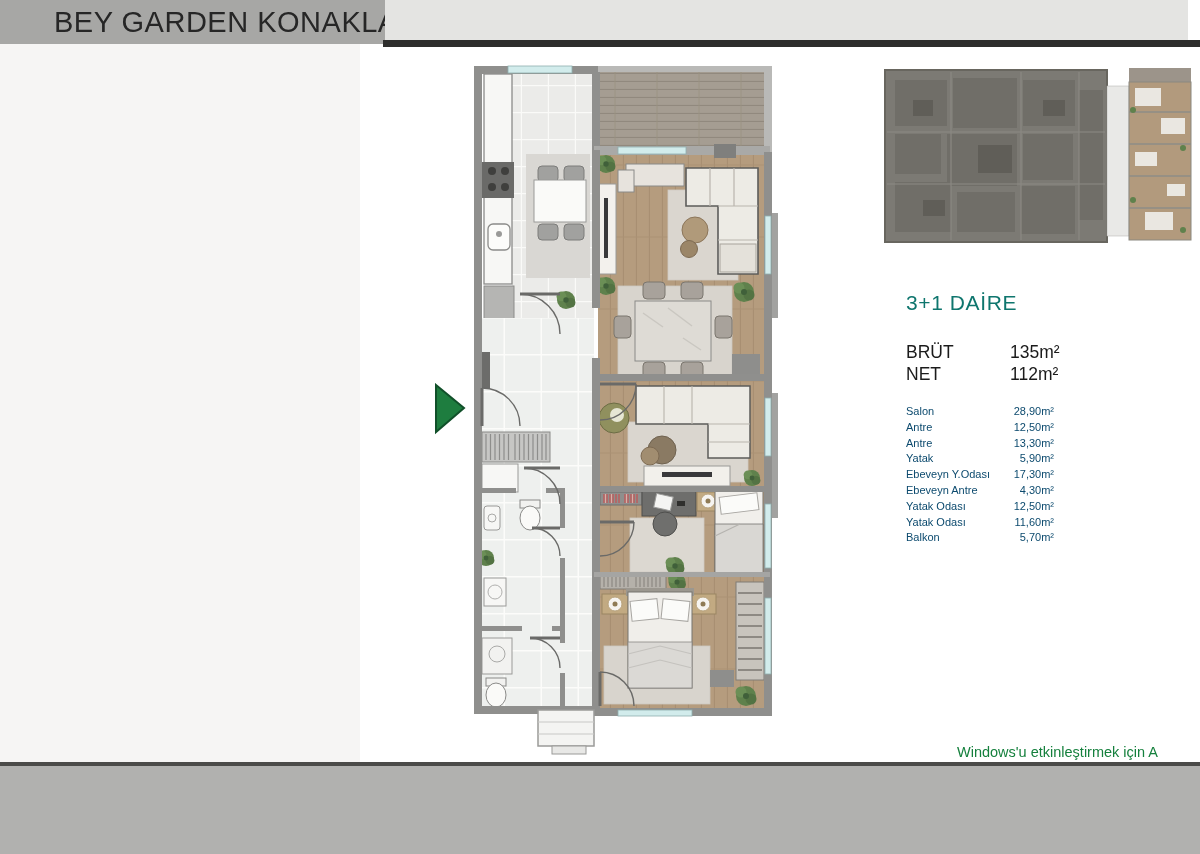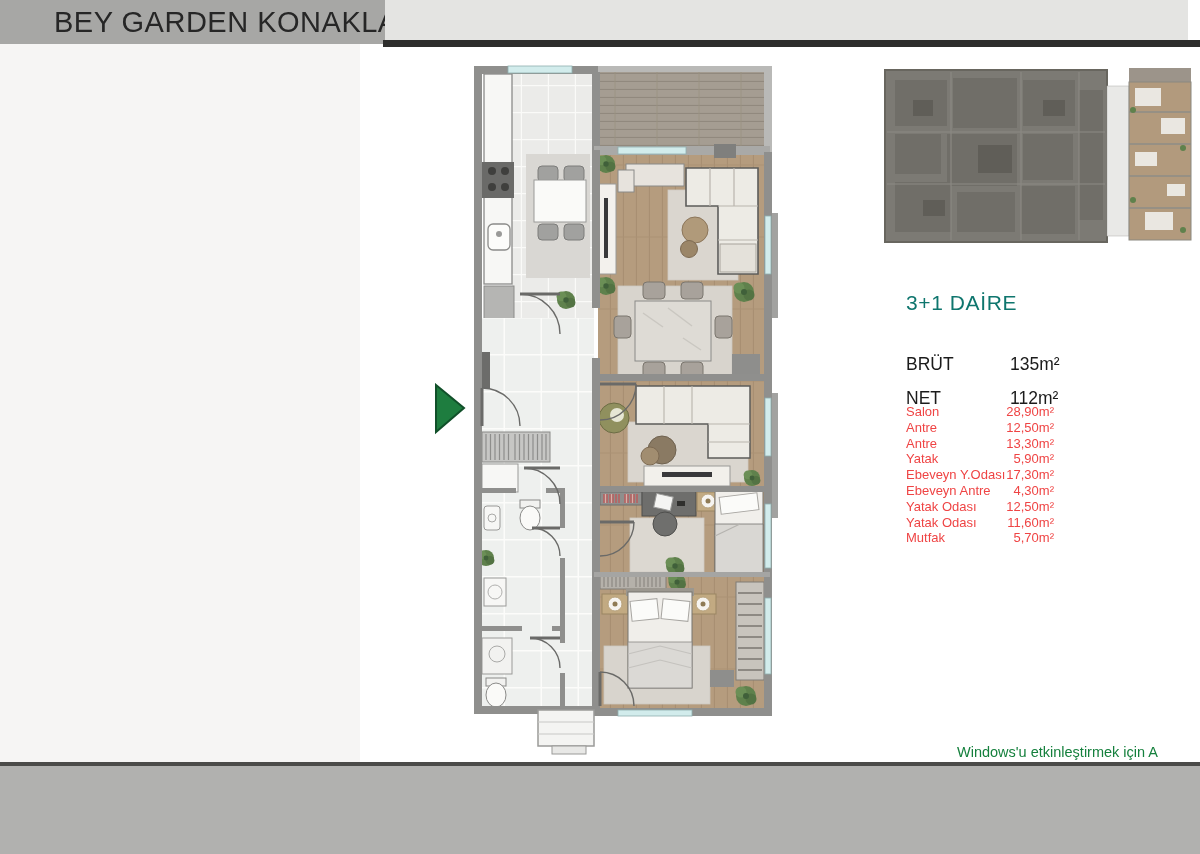--- a/index.html
+++ b/index.html
@@ -22,24 +22,24 @@
   .subtitle{position:absolute;left:55px;top:80px;white-space:nowrap;color:#141414;}
   .subtitle .big{font-size:27px;letter-spacing:.2px;}
   .subtitle .small{font-size:21.5px;letter-spacing:.2px;}
   
   .plan-svg{position:absolute;left:468px;top:58px;width:310px;height:697px;}
   .mini-svg{position:absolute;left:883px;top:60px;width:314px;height:192px;}
   .arrow-svg{position:absolute;left:434px;top:383px;width:32px;height:52px;}
   
   .apt-type{position:absolute;left:906px;top:291px;font-size:21px;letter-spacing:.6px;color:#0f766e;}
   .areas{position:absolute;left:906px;top:341px;width:160px;font-size:17.5px;color:#1b1b1b;}
-  .area-row{display:flex;height:22px;line-height:22px;margin-top:12px;}
+  .area-row{display:flex;height:22px;line-height:22px;}
   .area-row .a-label{width:104px;}
   .area-row .a-value{flex:1;}
-  .rooms{position:absolute;left:906px;top:404px;width:148px;font-size:13px;color:#ef4444;}
+  .rooms{position:absolute;left:906px;top:404px;width:148px;font-size:11px;color:#0c4a6e;}
   .room-row{display:flex;height:15.8px;line-height:15.8px;}
   .room-row .r-label{flex:1;text-align:left;}
   .room-row .r-value{text-align:left;white-space:nowrap;}
   
   .wm1{position:absolute;left:957px;top:716px;font-size:19.5px;color:#9d9d9d;white-space:nowrap;}
   .wm2{position:absolute;left:957px;top:744px;font-size:14.5px;color:#15803d;white-space:nowrap;}
   
   .footer-rule{position:absolute;left:0;top:762px;width:1200px;height:4px;background:#4b4b49;z-index:5;}
   .footer{position:absolute;left:0;top:766px;width:1200px;height:88px;background:#b1b1af;z-index:5;}
 </style>
@@ -367,21 +367,21 @@
     </div>
     <div class="room-row">
       <span class="r-label">Yatak Odası</span>
       <span class="r-value">12,50m²</span>
     </div>
     <div class="room-row">
       <span class="r-label">Yatak Odası</span>
       <span class="r-value">11,60m²</span>
     </div>
     <div class="room-row">
-      <span class="r-label">Mutfak</span>
+      <span class="r-label">Balkon</span>
       <span class="r-value">5,70m²</span>
     </div>
   </div>
 
   <div class="wm2">Windows'u etkinleştirmek için A</div>
 
   <div class="footer-rule"></div>
   <div class="footer"></div>
 
 </div>

